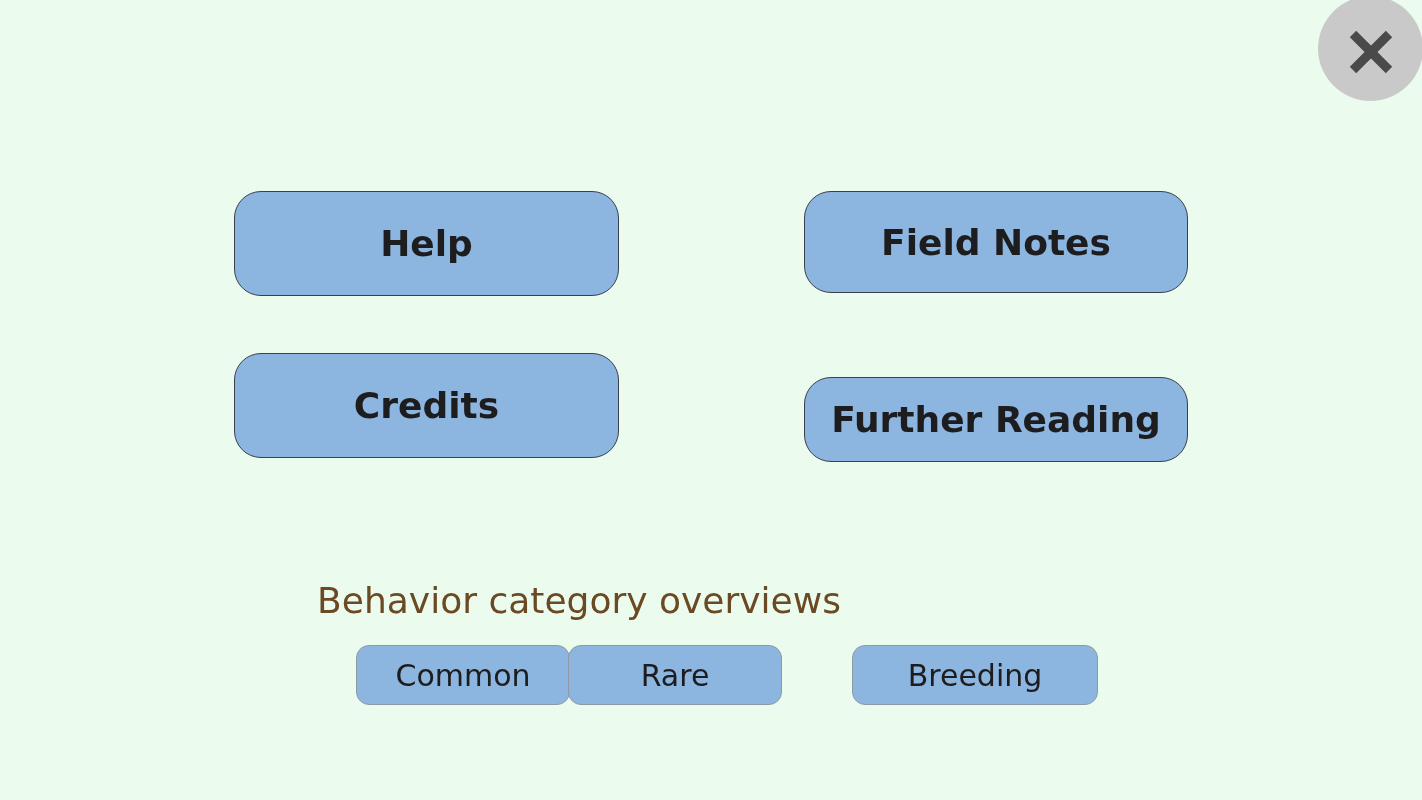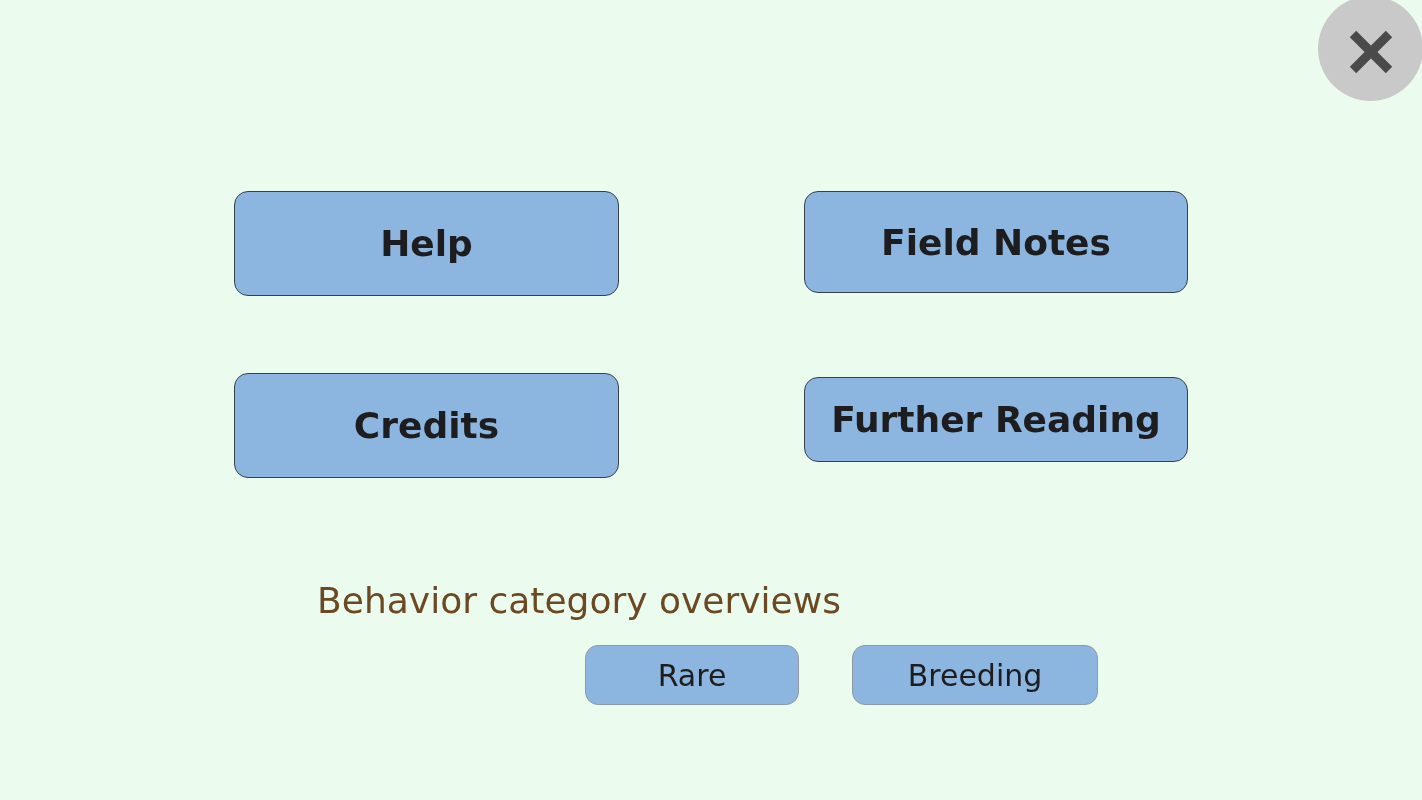--- a/index.html
+++ b/index.html
@@ -18,33 +18,33 @@
     height: 800px;
     overflow: hidden;
     background: var(--background, #ebfcee);
   }
 
   
   .menu-btn {
     position: absolute;
     background: var(--button-fill, #8cb6e0);
     border: 1px solid var(--button-border-dark, #39404d);
-    border-radius: 14px;
+    border-radius: 27px;
     display: flex;
     align-items: center;
     justify-content: center;
     font-weight: bold;
     font-size: 36px;
     color: var(--button-text, #1d1d1f);
     cursor: pointer;
     box-sizing: border-box;
   }
   .btn-help            { left: 234px; top: 191px; width: 385px; height: 105px; }
   .btn-field-notes     { left: 804px; top: 191px; width: 384px; height: 102px; }
-  .btn-credits         { left: 234px; top: 373px; width: 385px; height: 105px; }
+  .btn-credits         { left: 234px; top: 353px; width: 385px; height: 105px; }
   .btn-further-reading { left: 804px; top: 377px; width: 384px; height: 85px; }
 
   
   .section-heading {
     position: absolute;
     left: 0;
     top: 580px;
     width: 1158px;
     text-align: center;
     font-size: 36px;
@@ -63,21 +63,21 @@
     display: flex;
     align-items: center;
     justify-content: center;
     font-size: 30px;
     font-weight: 400;
     color: var(--button-text, #1d1d1f);
     cursor: pointer;
     box-sizing: border-box;
   }
   .cat-common   { left: 356px; width: 214px; }
-  .cat-rare     { left: 585px; width: 214px; }
+  .cat-rare     { left: 568px; width: 214px; }
   .cat-breeding { left: 852px; width: 246px; }
 
   
   .close-btn {
     position: absolute;
     left: 1318px;
     top: -4px;
     width: 105px;
     height: 105px;
     border-radius: 50%;
@@ -100,20 +100,21 @@
   <div class="menu-btn btn-help">Help</div>
 
   <div class="menu-btn btn-field-notes">Field Notes</div>
 
   <div class="menu-btn btn-credits">Credits</div>
 
   <div class="menu-btn btn-further-reading">Further Reading</div>
 
   <div class="section-heading">Behavior category overviews</div>
 
+  <div class="cat-btn cat-common">Common</div>
 
   <div class="cat-btn cat-rare">Rare</div>
 
   <div class="cat-btn cat-breeding">Breeding</div>
 
   <div class="close-btn">
     <svg width="64" height="64" viewBox="0 0 64 64" aria-hidden="true">
       <line x1="14" y1="14" x2="50" y2="50" stroke="#4a4a4a" stroke-width="9"></line>
       <line x1="50" y1="14" x2="14" y2="50" stroke="#4a4a4a" stroke-width="9"></line>
     </svg>

